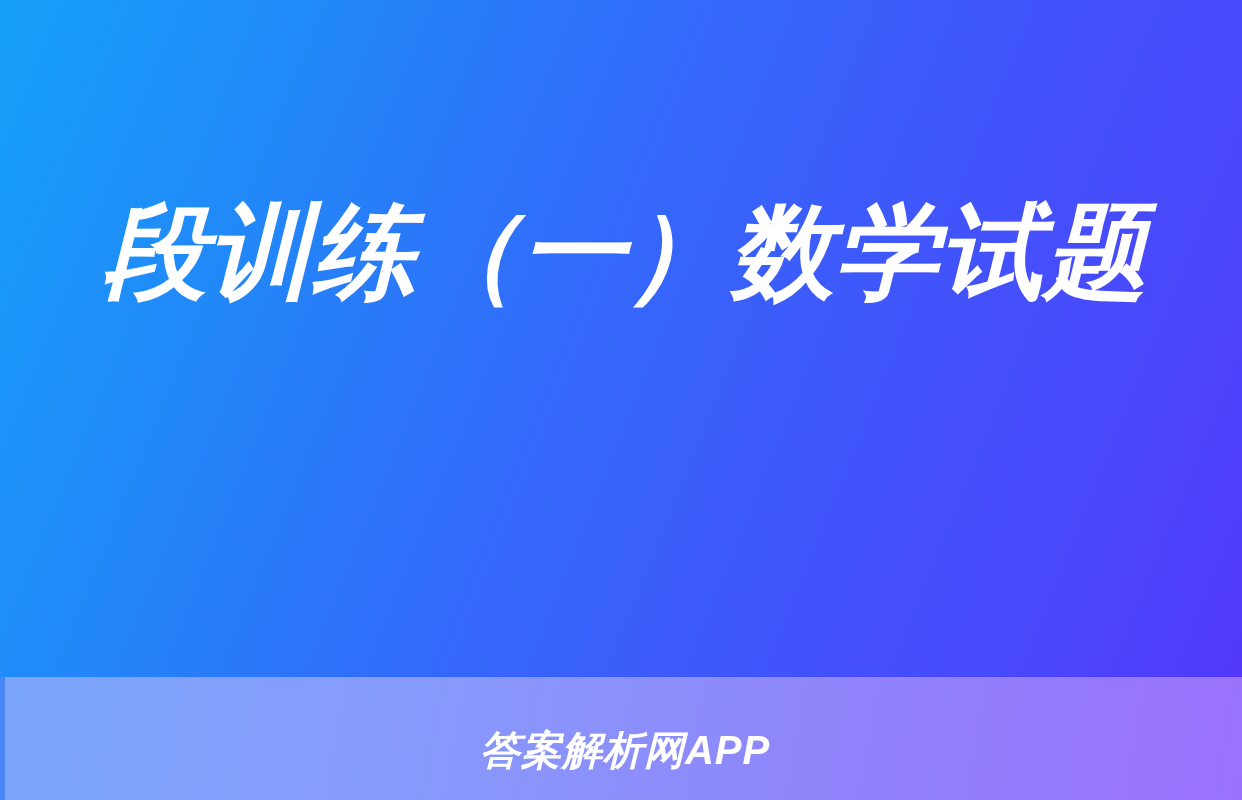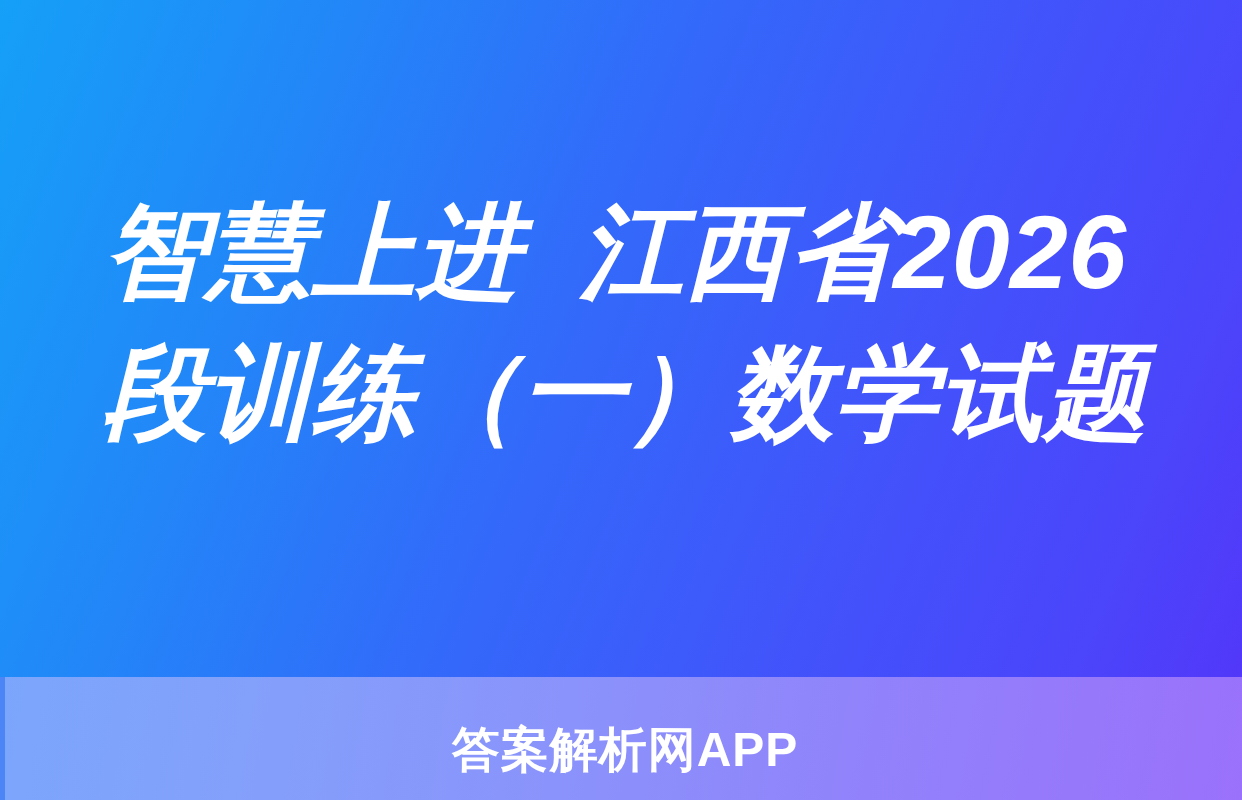--- a/index.html
+++ b/index.html
@@ -84,37 +84,37 @@
     height: 123px;
     display: flex;
     align-items: center;
     justify-content: center;
     z-index: 6;
     pointer-events: none;
   }
 
   #watermark-text .wm-label {
     color: #ffffff;
-    font-size: 48px;
+    font-size: 40px;
     font-weight: 700;
+    font-style: italic;
     letter-spacing: 1px;
     white-space: pre;
     transform: translateX(4px);
     margin-top: 23px;
   }
 </style>
 </head>
 <body>
 
 <div id="poster">
 
   <div id="gradient-surface"></div>
 
   <div id="title-block">
-    <div class="title-line">智慧上进  江西省2026</div>
     <div class="title-line">段训练（一）数学试题</div>
   </div>
 
   <div id="watermark-band"></div>
   <div id="band-left-edge"></div>
 
   <div id="watermark-text">
     <span class="wm-label">答案解析网APP</span>
   </div>
 

